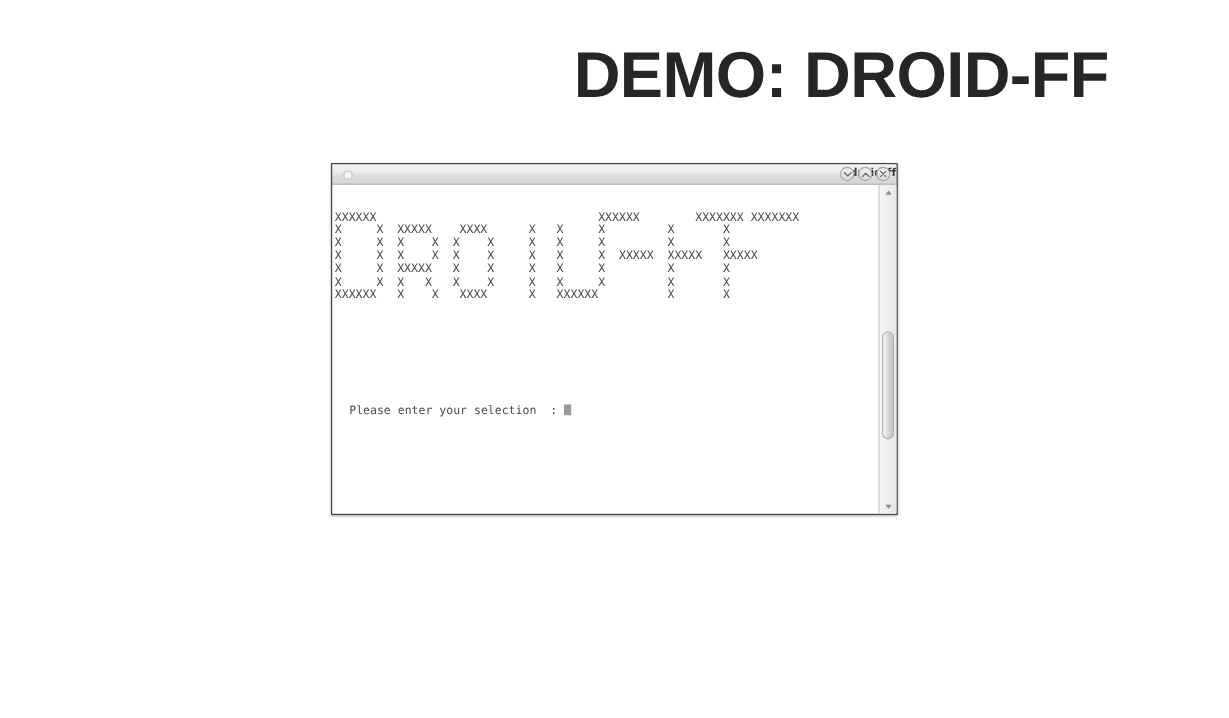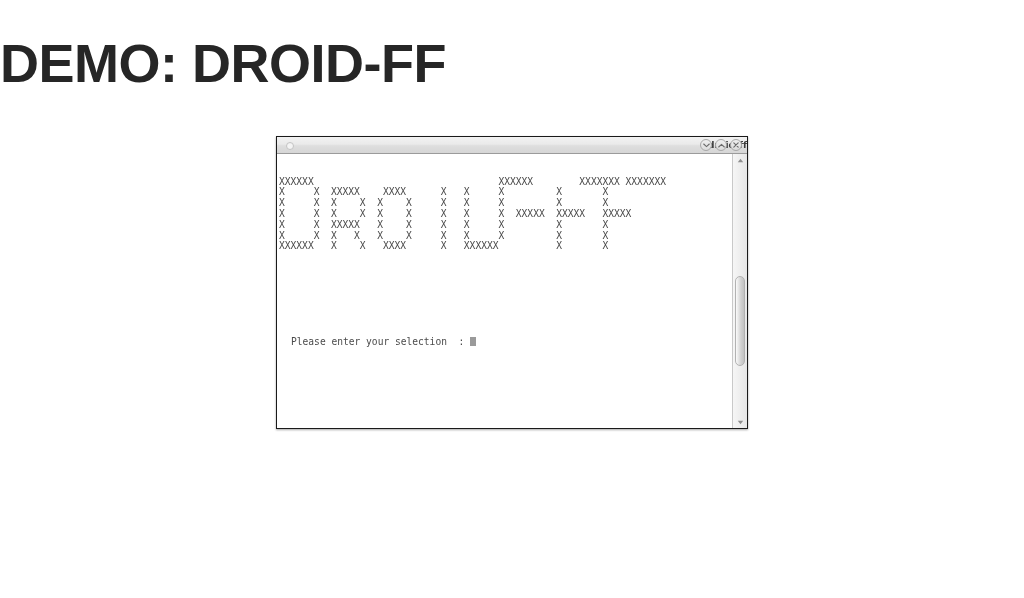--- a/index.html
+++ b/index.html
@@ -14,21 +14,21 @@
     overflow: hidden;
     position: relative;
   }
 
   
   #slide-title {
     position: absolute;
     top: 31px;
     left: 0;
     width: 924px;
-    text-align: left;
+    text-align: right;
     font-family: "Liberation Sans", sans-serif;
     font-size: 54px;
     font-weight: bold;
     letter-spacing: -0.5px;
     color: #262626;
     line-height: 64px;
     white-space: nowrap;
   }
 
   

